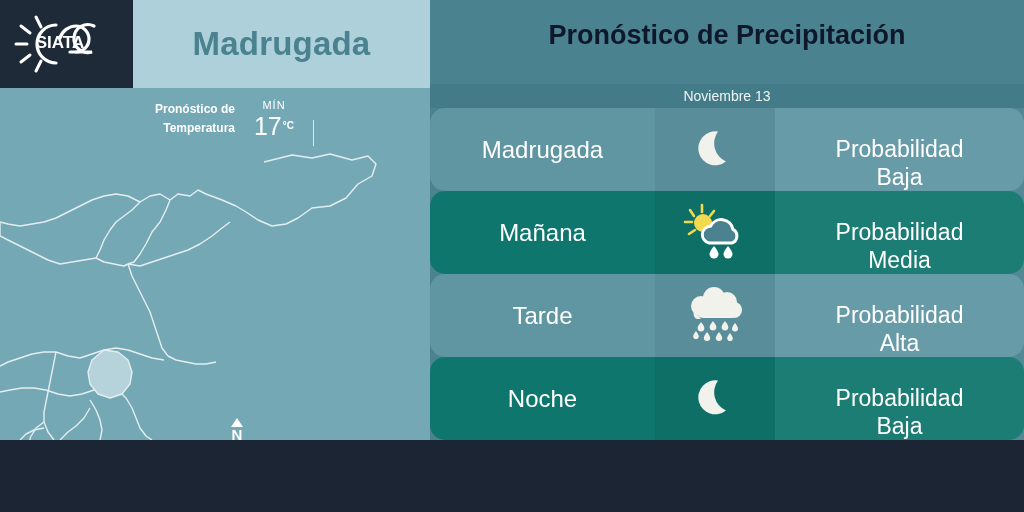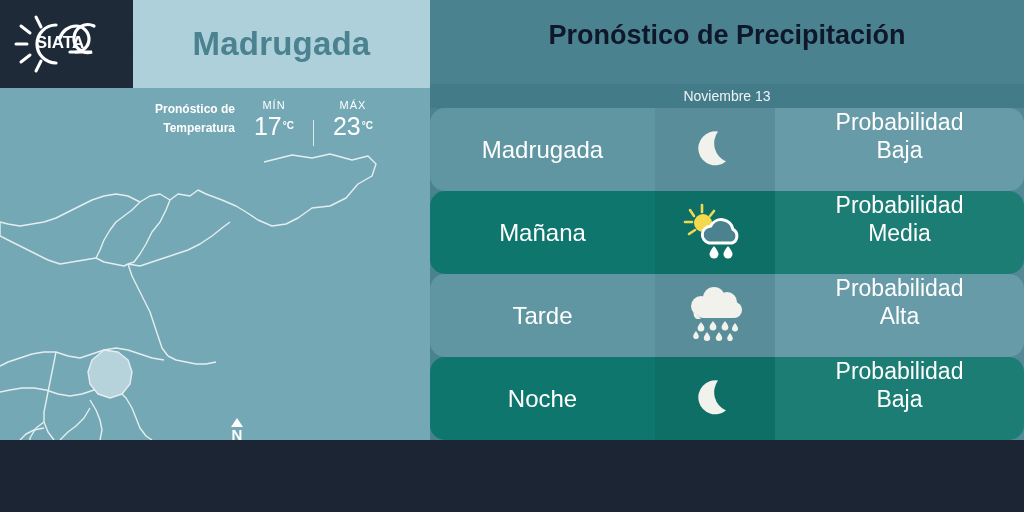--- a/index.html
+++ b/index.html
@@ -80,21 +80,21 @@
   .cell-period {
     width:225px; display:flex; align-items:center; justify-content:center;
     color:#fff; font-size:24px;
   }
   .cell-icon {
     width:120px; display:flex; align-items:center; justify-content:center;
   }
   .row.light .cell-icon { background:rgba(0,0,0,.055); }
   .row.dark  .cell-icon { background:rgba(0,0,0,.055); }
   .cell-prob {
-    flex:1; display:flex; align-items:flex-start; justify-content:center;
+    flex:1; display:flex; align-items:flex-end; justify-content:center;
     color:#fff; font-size:23px; line-height:28px; text-align:center;
   }
   .row.light .cell-prob { background:rgba(255,255,255,.055); }
   .row.dark  .cell-prob { background:rgba(255,255,255,.055); }
 
   
   .footer { position:absolute; left:0; top:440px; width:1024px; height:72px; background:#1b2533; }
 </style>
 </head>
 <body>
@@ -125,24 +125,20 @@
     <div class="temp-block">
       <div class="temp-label">
         <span>Pronóstico de</span><br>
         <span>Temperatura</span>
       </div>
       <div class="temp-val tmin">
         <span class="cap">MÍN</span>
         <span class="num">17</span><span class="deg">°C</span>
       </div>
       <div class="temp-sep"></div>
-      <div class="temp-val tmax">
-        <span class="cap">MÁX</span>
-        <span class="num">23</span><span class="deg">°C</span>
-      </div>
     </div>
 
     <div class="map-wrap">
       <svg width="430" height="290" viewBox="0 0 430 290">
         <g fill="none" stroke="#e4eef1" stroke-width="1.4" stroke-linejoin="round">
 
           <path d="M264 12 L292 5 L312 8 L330 4 L352 10 L368 6 L376 14 L372 26 L358 34 L346 48 L330 56 L312 58 L298 68 L286 74 L272 76 L258 70 L246 62 L236 56 L222 50 L206 44 L198 40"></path>
 
           <path d="M198 40 L190 46 L178 44 L170 50 L166 60 L160 72 L152 82 L146 94 L140 104 L134 112 L128 114"></path>
           <path d="M128 114 L140 116 L152 112 L164 108 L176 104 L188 100 L200 94 L212 86 L222 78 L230 72"></path>

